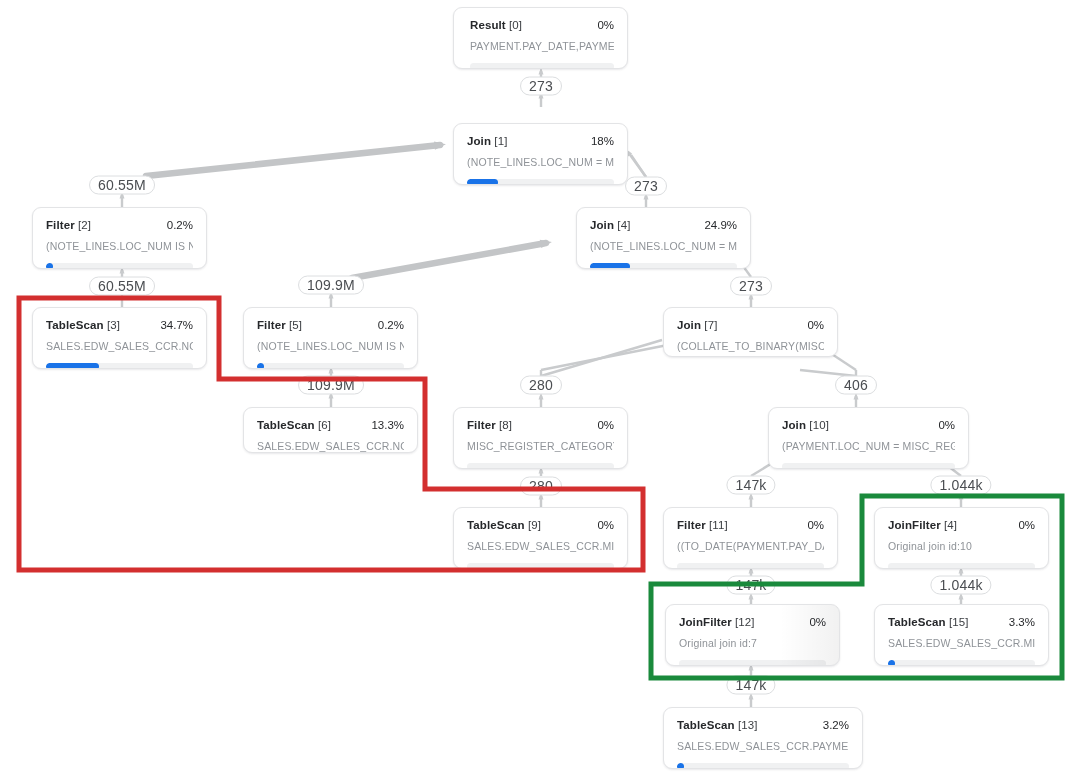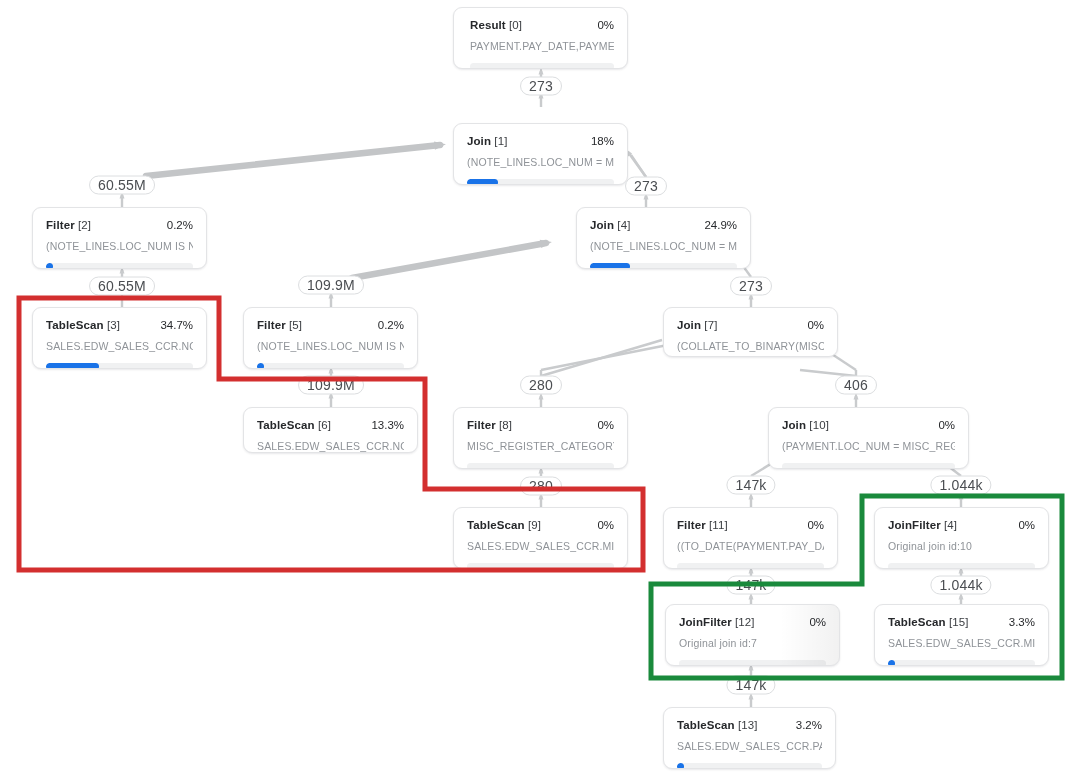--- a/index.html
+++ b/index.html
@@ -371,21 +371,21 @@
         <span class="idx">[12]</span>
       </div>
       <div class="node-pct">0%</div>
     </div>
     <div class="node-sub">Original join id:7</div>
     <div class="bar-track">
       <div class="bar-fill" style="width: 0%; background: transparent;"></div>
     </div>
   </div>
 
-  <div class="node" style="left:663px;top:707px;width:173px;height:62px;">
+  <div class="node" style="left:663px;top:707px;width:200px;height:62px;">
     <div class="node-head">
       <div class="node-title">
         <span class="op">TableScan</span>
         <span class="idx">[13]</span>
       </div>
       <div class="node-pct">3.2%</div>
     </div>
     <div class="node-sub">SALES.EDW_SALES_CCR.PAYMENT</div>
     <div class="bar-track">
       <div class="bar-fill" style="width: 7px; border-radius: 50%;"></div>

